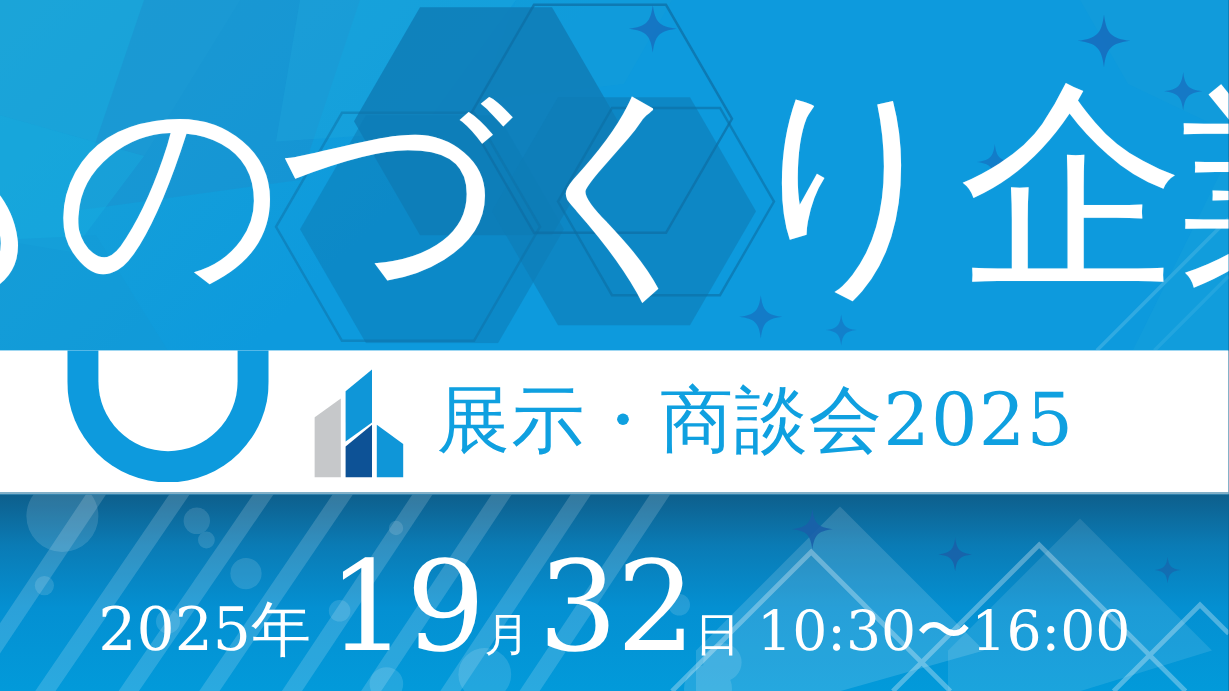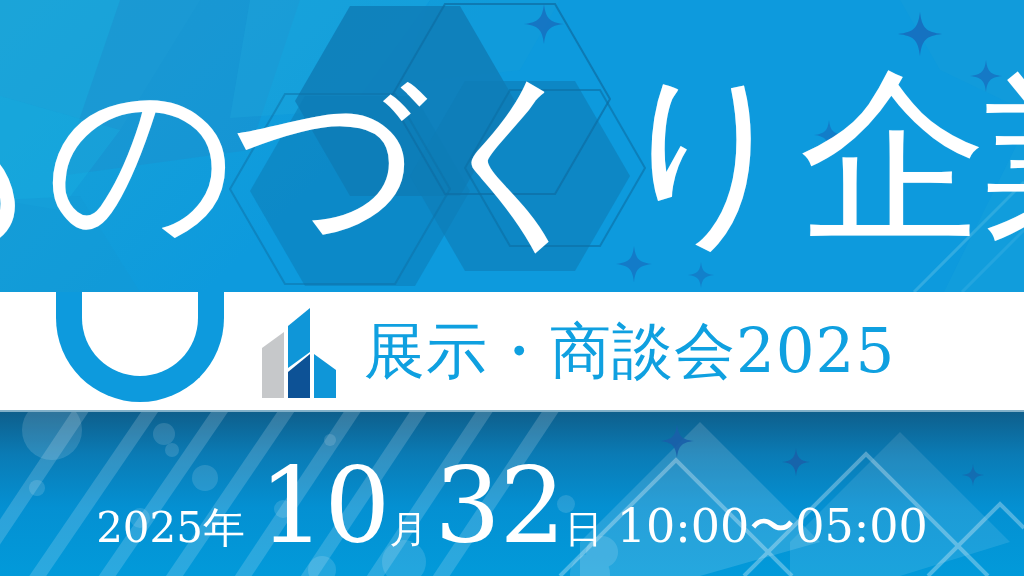--- a/index.html
+++ b/index.html
@@ -68,21 +68,21 @@
     background:linear-gradient(180deg,#0e5f8c 0%, #0a7bb5 26%, #0490d2 58%, #029ada 100%);
   }
   .date-line{
     position:absolute;left:0;bottom:18px;width:100%;
     text-align:center;
     color:#fff;
     white-space:nowrap;
     line-height:1;
     font-family:"DejaVu Serif","Liberation Serif",serif;
   }
-  .d-year{font-size:42px;letter-spacing:0px;vertical-align:baseline;}
+  .d-year{font-size:50px;letter-spacing:0px;vertical-align:baseline;}
   .d-big{font-size:104px;letter-spacing:-1px;vertical-align:baseline;}
   .d-unit{font-size:38px;vertical-align:baseline;}
   .d-time{font-size:46px;vertical-align:baseline;letter-spacing:0px;}
   .sp{display:inline-block;width:14px;}
   .sp-s{display:inline-block;width:7px;}
 
   
   .title{
     position:absolute;left:0;top:0;width:1024px;height:300px;
     display:flex;align-items:center;justify-content:center;
@@ -225,17 +225,17 @@
       <path d="M22 0 C24 16 28 20 44 22 C28 24 24 28 22 44 C20 28 16 24 0 22 C16 20 20 16 22 0 Z" fill="#1a5fa8" opacity=".9"></path>
     </svg>
     <svg class="sparkle" style="left:782px;top:36px;" width="28" height="28" viewBox="0 0 44 44">
       <path d="M22 0 C24 16 28 20 44 22 C28 24 24 28 22 44 C20 28 16 24 0 22 C16 20 20 16 22 0 Z" fill="#1a5fa8" opacity=".85"></path>
     </svg>
     <svg class="sparkle" style="left:962px;top:52px;" width="22" height="22" viewBox="0 0 44 44">
       <path d="M22 0 C24 16 28 20 44 22 C28 24 24 28 22 44 C20 28 16 24 0 22 C16 20 20 16 22 0 Z" fill="#1a5fa8" opacity=".6"></path>
     </svg>
 
     <div class="date-line">
-      <span class="d-year">2025年</span><span class="sp"></span><span class="d-big">10</span><span class="d-unit">月</span><span class="sp-s"></span><span class="d-big">32</span><span class="d-unit">日</span><span class="sp"></span><span class="d-time">10:00〜05:00</span>
+      <span class="d-year">2025年</span><span class="sp"></span><span class="d-big">19</span><span class="d-unit">月</span><span class="sp-s"></span><span class="d-big">32</span><span class="d-unit">日</span><span class="sp"></span><span class="d-time">10:30〜16:00</span>
     </div>
   </div>
 
 </div>
 
 </body></html>

